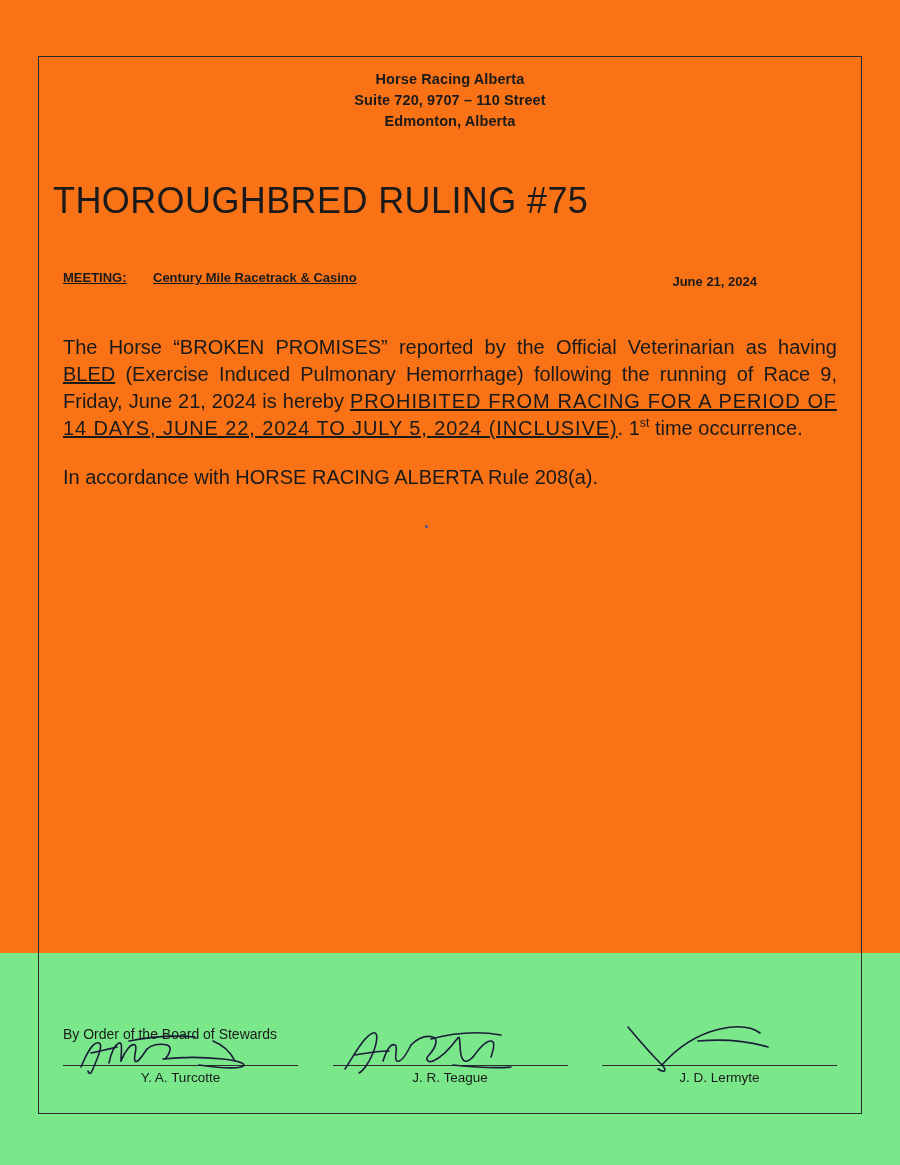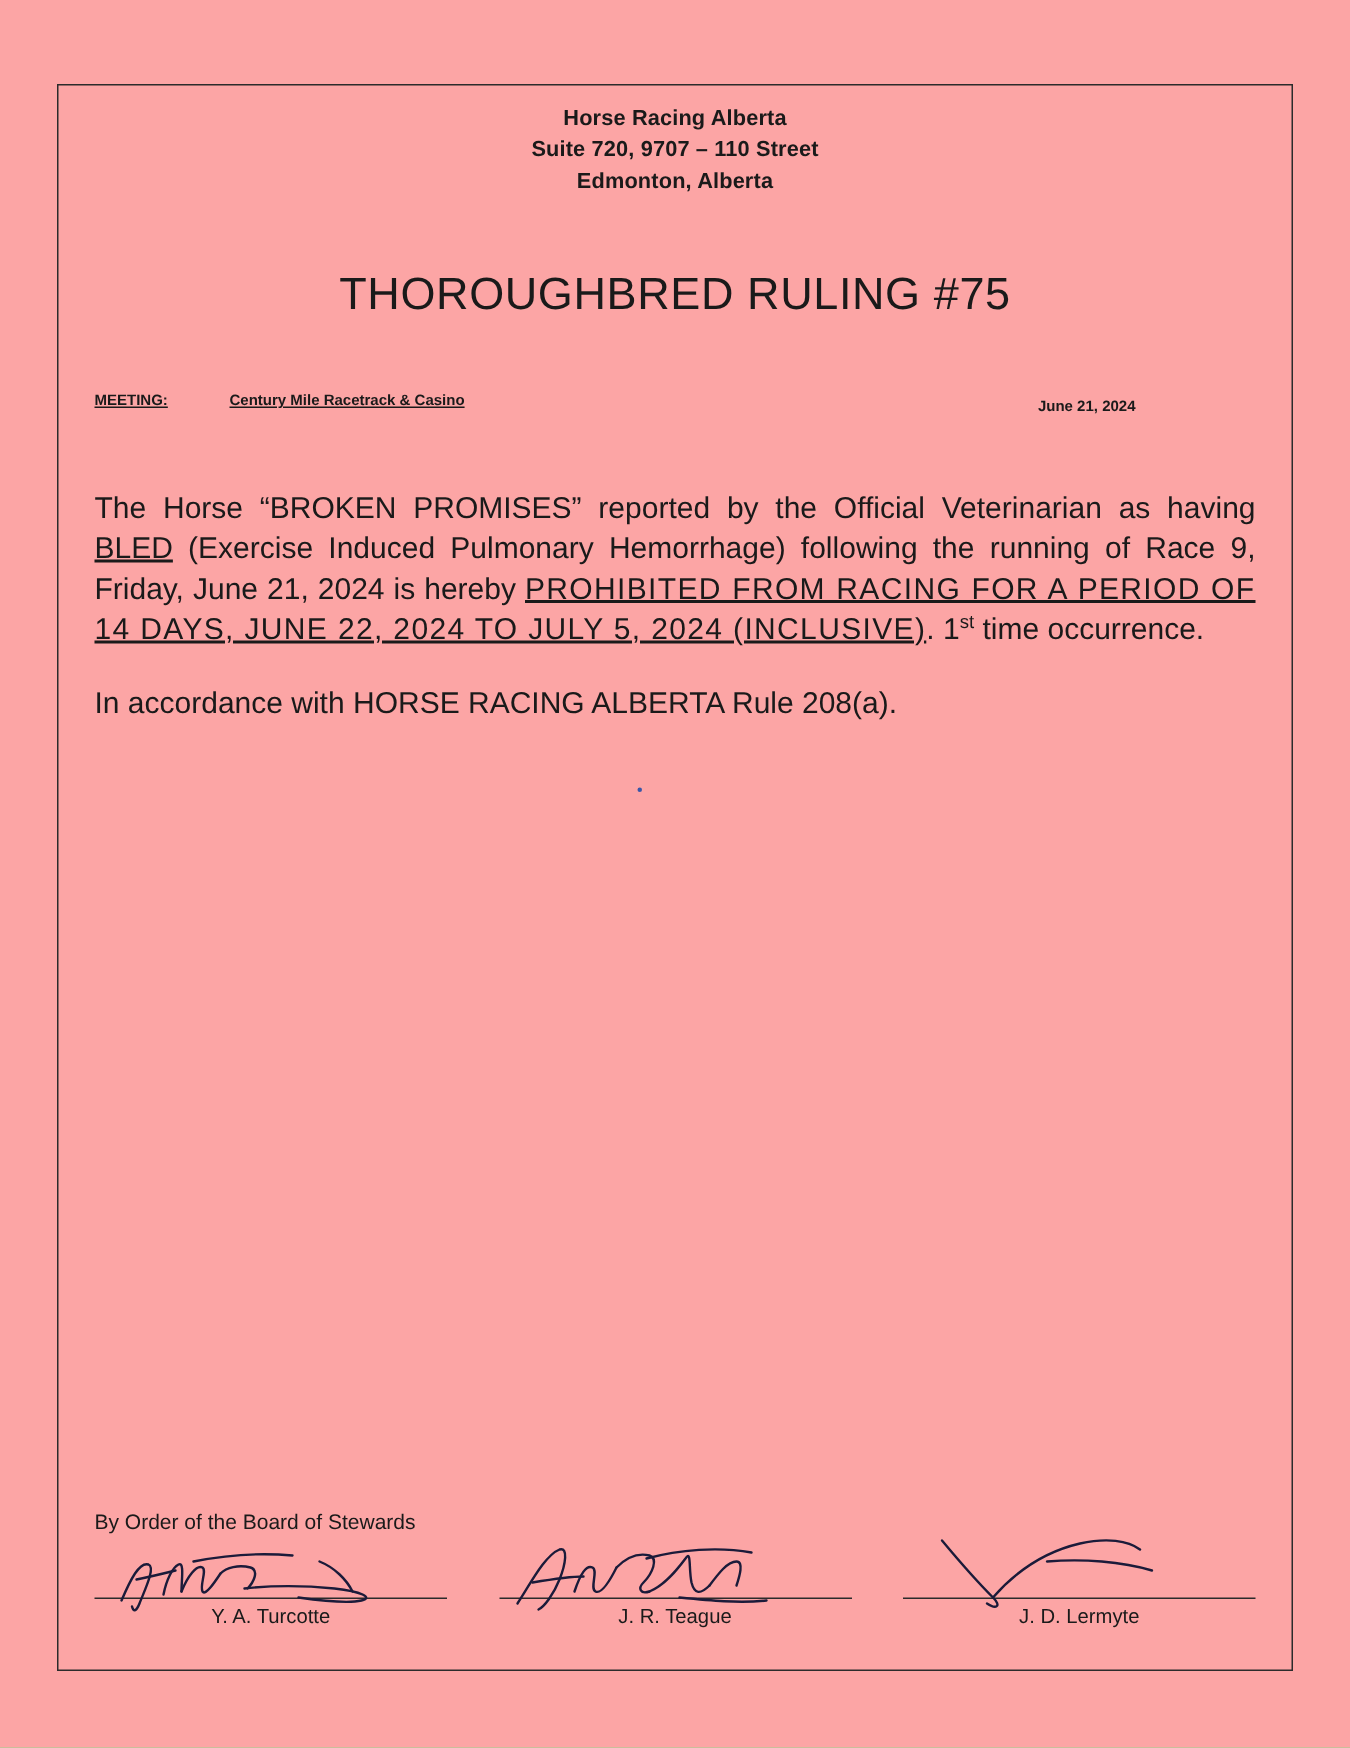--- a/index.html
+++ b/index.html
@@ -10,22 +10,22 @@
     width: 900px;
     height: 1165px;
     background: #7ae88a;
     font-family: "Liberation Sans", sans-serif;
     color: #1a1a1a;
     overflow: hidden;
   }
   .page {
     position: relative;
     width: 900px;
-    height: 1165px;
-    background: #fca5a5;
+    height: 953px;
+    background: #f97316;
   }
   .sheet {
     position: absolute;
     left: 38px;
     top: 56px;
     width: 824px;
     height: 1058px;
     border: 1px solid #2b2b2b;
     box-sizing: border-box;
     background: transparent;
@@ -46,33 +46,32 @@
     font-size: 14.5px;
     line-height: 21px;
     letter-spacing: 0.1px;
   }
   .letterhead div {
     white-space: nowrap;
   }
 
   
   .ruling-title {
-    text-align: center;
-    font-size: 30px;
+    font-size: 36px;
     letter-spacing: 0.4px;
     margin-top: 48px;
     font-weight: 400;
   }
 
   
   .meeting-row {
     position: relative;
     margin-top: 48px;
     height: 22px;
-    font-size: 10px;
+    font-size: 13px;
     font-weight: bold;
   }
   .meeting-label {
     position: absolute;
     left: 10px;
     top: 0;
     text-decoration: underline;
   }
   .meeting-venue {
     position: absolute;
@@ -121,21 +120,21 @@
 
   
   .footer {
     position: absolute;
     left: 10px;
     right: 10px;
     bottom: 22px;
   }
   .by-order {
     font-size: 14px;
-    margin-bottom: 42px;
+    margin-bottom: 22px;
   }
   .sig-row {
     display: flex;
     justify-content: space-between;
     align-items: flex-start;
   }
   .sig-block {
     width: 235px;
     position: relative;
     text-align: center;

